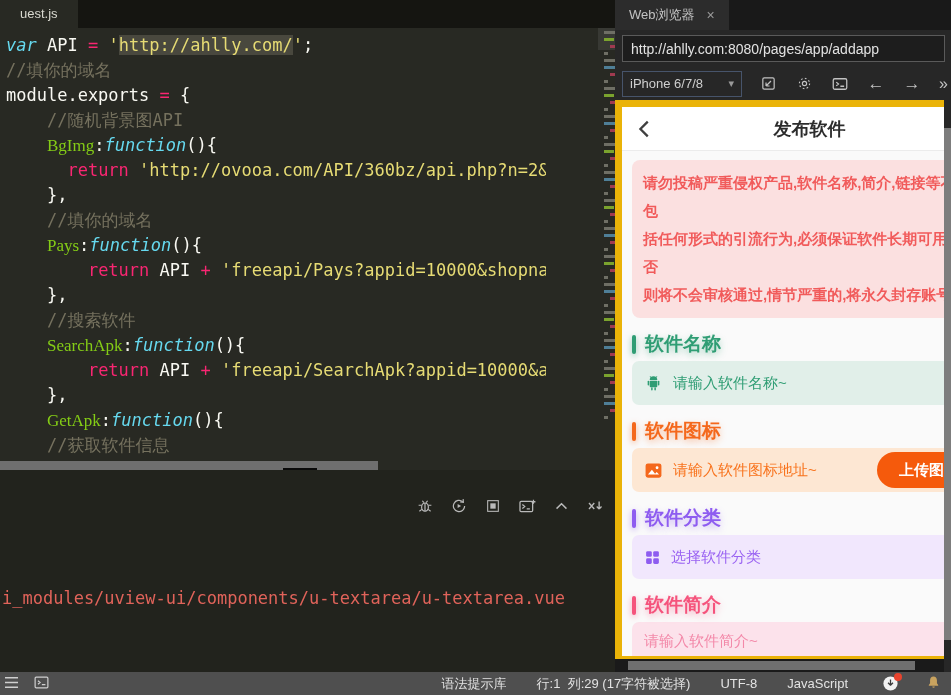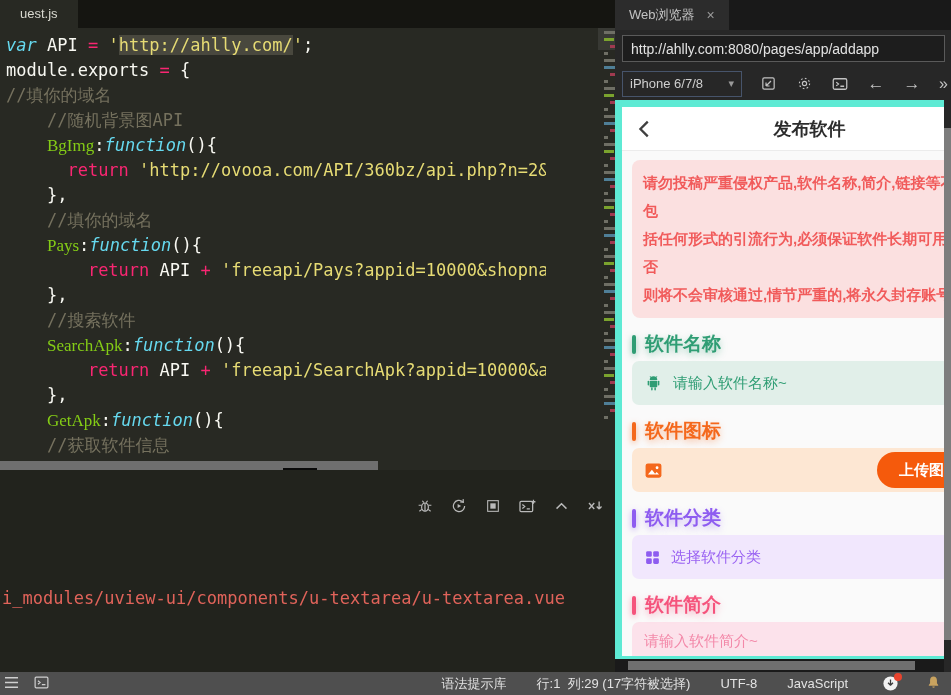--- a/index.html
+++ b/index.html
@@ -52,21 +52,21 @@
     font-family:"Liberation Sans","DejaVu Sans",sans-serif; }
   .device-row { position:absolute; top:40px; left:7px; right:3px; height:27px; display:flex; align-items:center; }
   .device-select { width:120px; height:26px; border:1px solid #47546b; color:#cfcfcf; font-size:13px;
     display:flex; align-items:center; justify-content:space-between; padding:0 7px; }
   .device-select .caret { color:#9a9a9a; font-size:11px; }
   .tb-icons { display:flex; gap:16px; margin-left:16px; align-items:center; }
   .tb-icons .ticon { width:20px; display:flex; justify-content:center; align-items:center;
     color:#c2c2c2; font-size:17px; }
   .more { margin-left:auto; color:#c2c2c2; font-size:16px; }
 
-  .preview { position:absolute; top:100px; left:0; right:0; bottom:0; background:#5eead4; overflow:hidden; }
+  .preview { position:absolute; top:100px; left:0; right:0; bottom:0; background:#eab308; overflow:hidden; }
   .viewport { position:absolute; left:7px; top:7px; width:375px; height:549px; background:#fafafa; overflow:hidden; }
   .navbar { height:44px; background:#fff; border-bottom:1px solid #ececec; position:relative; }
   .nav-title { text-align:center; line-height:44px; font-weight:bold; font-size:18px; color:#2c2c2c; }
   .nav-back { position:absolute; left:12px; top:11px; width:22px; height:22px; }
   .page { padding:0 10px; }
   .warning { margin-top:9px; background:#fbe0e0; border-radius:8px; padding:9px 11px;
     color:#f15b5b; font-weight:bold; font-size:15px; line-height:28px; }
   .section-heading { margin:13px 0 4px; display:flex; align-items:center; font-size:19px; font-weight:bold; }
   .section-heading .bar { width:4px; height:19px; margin-right:9px; border-radius:2px; }
   .form-row { height:44px; border-radius:7px; display:flex; align-items:center; padding:0 12px;
@@ -93,22 +93,22 @@
 <body>
 
 <div class="left-pane">
   <div class="tabbar">
     <div class="tab-active">uest.js</div>
   </div>
 
   <div class="editor">
     <div class="code">
         <div class="code-line"><span class="t-kwi">var</span><span class="t-pl"> API </span><span class="t-op">=</span><span class="t-pl"> </span><span class="t-st">'</span><span class="t-st t-sel">http://ahlly.com/</span><span class="t-st">'</span><span class="t-pl">;</span></div>
+        <div class="code-line"><span class="t-cm">//填你的域名</span></div>
         <div class="code-line"><span class="t-pl">module.exports </span><span class="t-op">=</span><span class="t-pl"> {</span></div>
-        <div class="code-line"><span class="t-cm">//填你的域名</span></div>
         <div class="code-line"><span class="t-cm">    //随机背景图API</span></div>
         <div class="code-line"><span class="t-pl">    </span><span class="t-fn">BgImg</span><span class="t-pl">:</span><span class="t-kwi">function</span><span class="t-pl">(){</span></div>
         <div class="code-line"><span class="t-pl">      </span><span class="t-op">return</span><span class="t-pl"> </span><span class="t-st">'http://ovooa.com/API/360bz/api.php?n=2&amp;type</span></div>
         <div class="code-line"><span class="t-pl">    },</span></div>
         <div class="code-line"><span class="t-cm">    //填你的域名</span></div>
         <div class="code-line"><span class="t-pl">    </span><span class="t-fn">Pays</span><span class="t-pl">:</span><span class="t-kwi">function</span><span class="t-pl">(){</span></div>
         <div class="code-line"><span class="t-pl">        </span><span class="t-op">return</span><span class="t-pl"> API </span><span class="t-op">+</span><span class="t-pl"> </span><span class="t-st">'freeapi/Pays?appid=10000&amp;shopname</span></div>
         <div class="code-line"><span class="t-pl">    },</span></div>
         <div class="code-line"><span class="t-cm">    //搜索软件</span></div>
         <div class="code-line"><span class="t-pl">    </span><span class="t-fn">SearchApk</span><span class="t-pl">:</span><span class="t-kwi">function</span><span class="t-pl">(){</span></div>
@@ -467,20 +467,21 @@
               <span style="color: rgb(244, 104, 28); text-shadow: rgba(244, 104, 28, 0.4) 0px 3px 7px;">软件图标</span>
             </div>
             <div class="form-row" style="background: rgb(253, 231, 211); color: rgb(248, 115, 29);">
               <span class="ficon" style="color: rgb(244, 104, 28);">
                 <svg viewBox="0 0 24 24" width="19" height="19">
                   <rect x="2" y="3" width="20" height="18" rx="3" fill="currentColor"></rect>
                   <path d="M5 17l5-6 4 5 2-2 3 3z" fill="#fff"></path>
                   <circle cx="16.5" cy="8.5" r="1.8" fill="#fff"></circle>
                 </svg>
               </span>
+              <span>请输入软件图标地址~</span>
               <span class="upload-btn" style="background: rgb(245, 90, 12);">上传图片</span>
             </div>
             <div class="section-heading">
               <span class="bar" style="background: rgb(142, 92, 240); box-shadow: rgba(142, 92, 240, 0.533) 0px 2px 6px;"></span>
               <span style="color: rgb(142, 92, 240); text-shadow: rgba(142, 92, 240, 0.4) 0px 3px 7px; text-align: right;">软件分类</span>
             </div>
             <div class="form-row" style="background: rgb(241, 231, 253); color: rgb(154, 99, 242);">
               <span class="ficon" style="color: rgb(142, 92, 240);">
                 <svg viewBox="0 0 24 24" width="17" height="17" fill="currentColor">
                   <rect x="3" y="3" width="8" height="8" rx="2"></rect>

